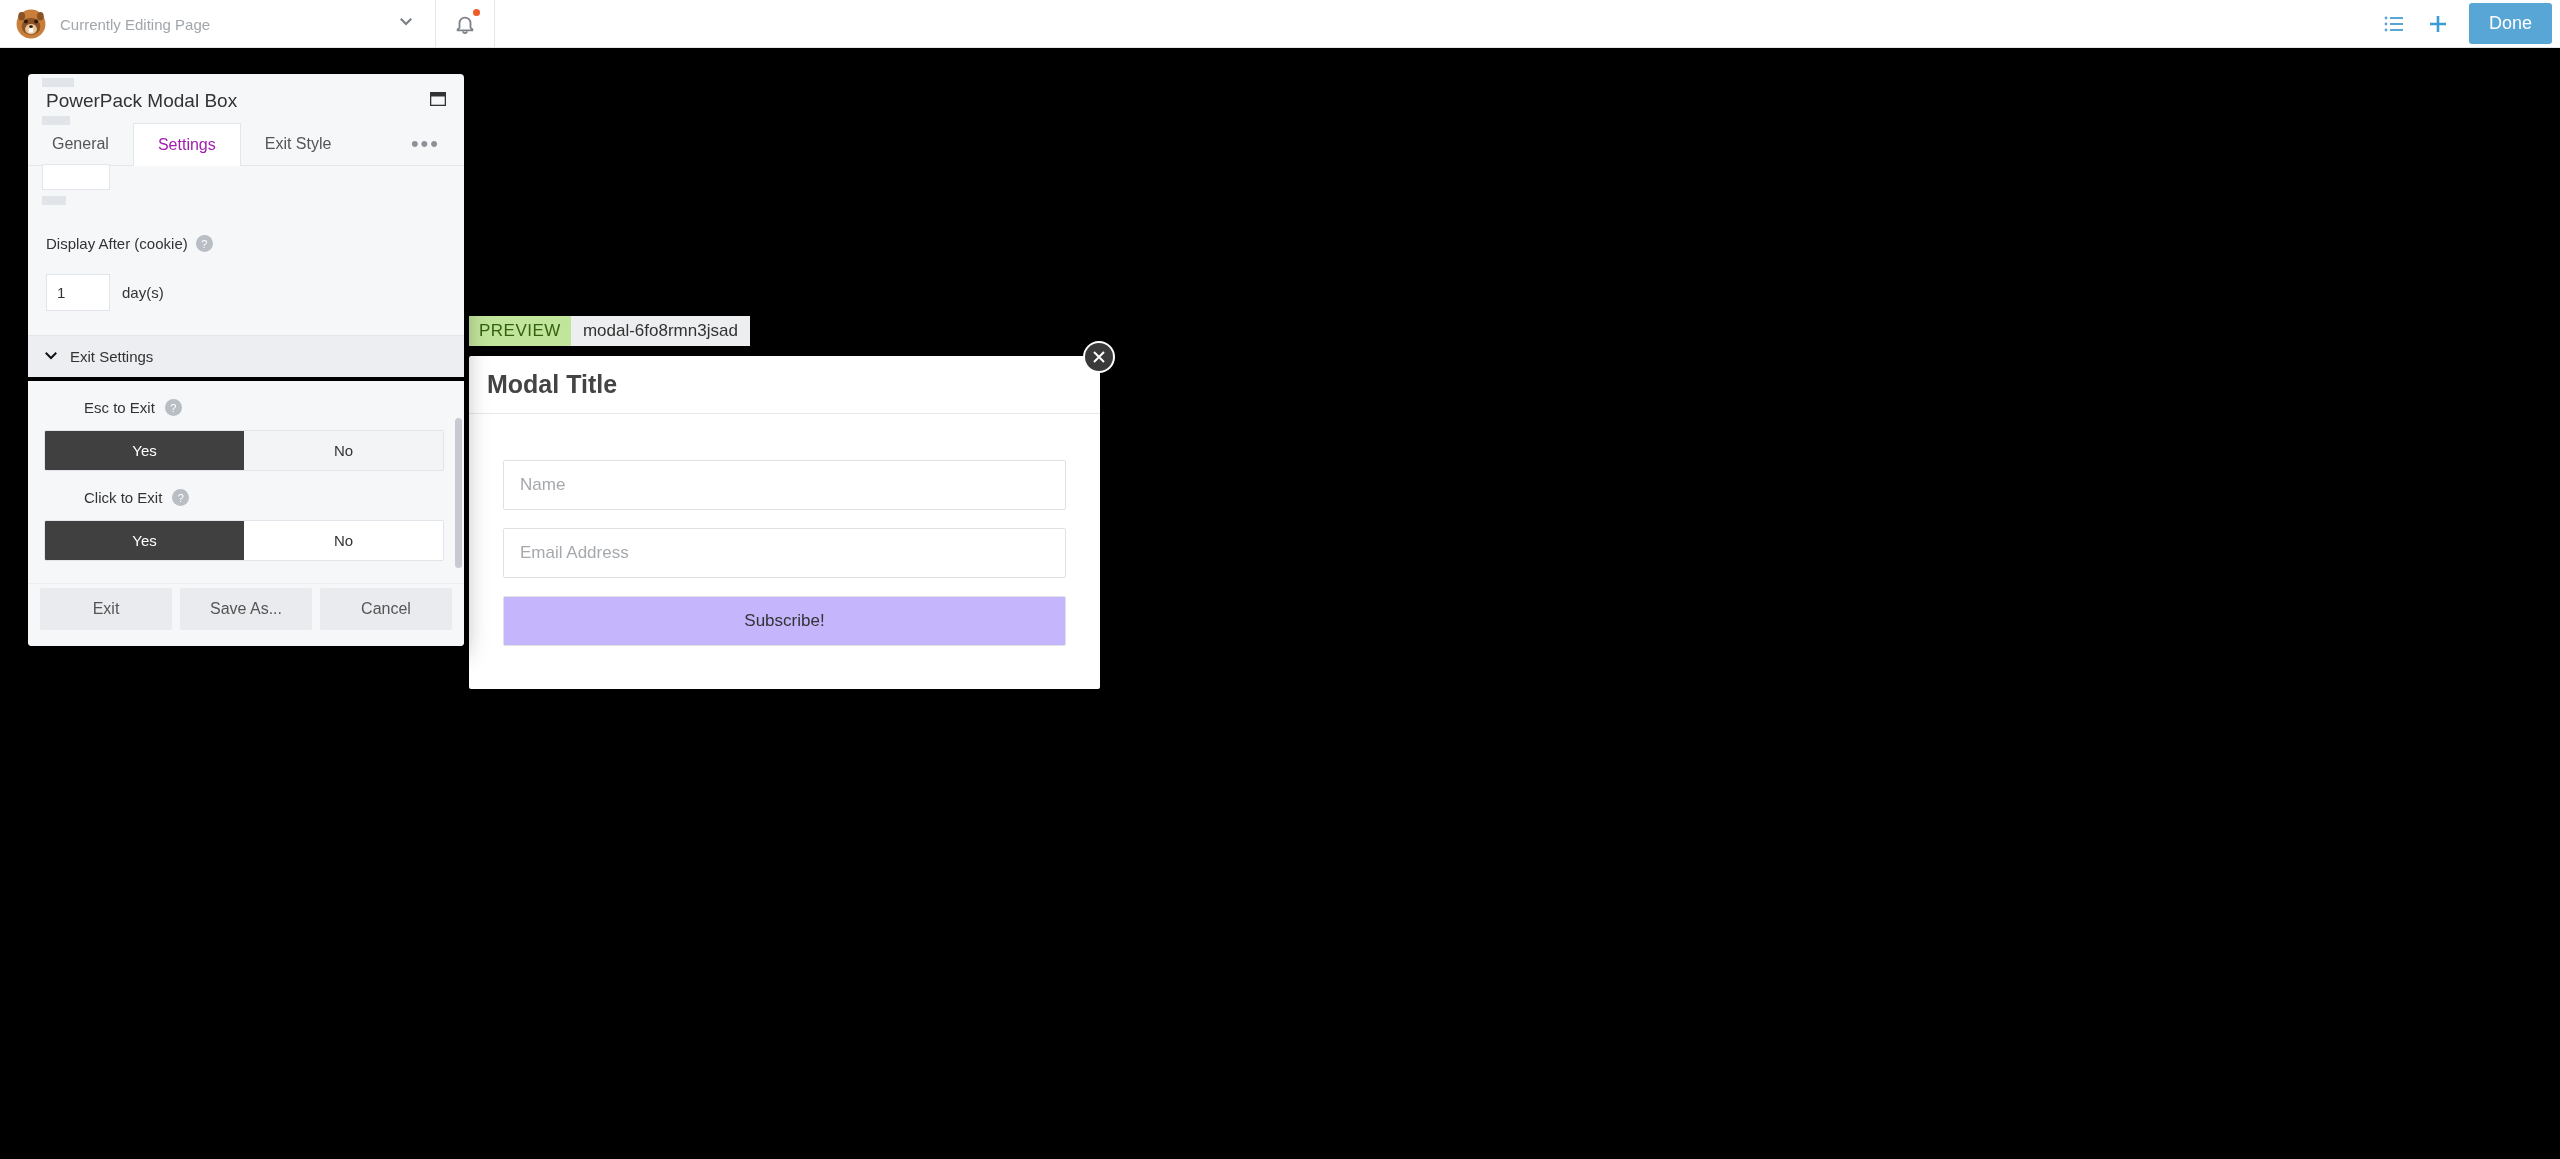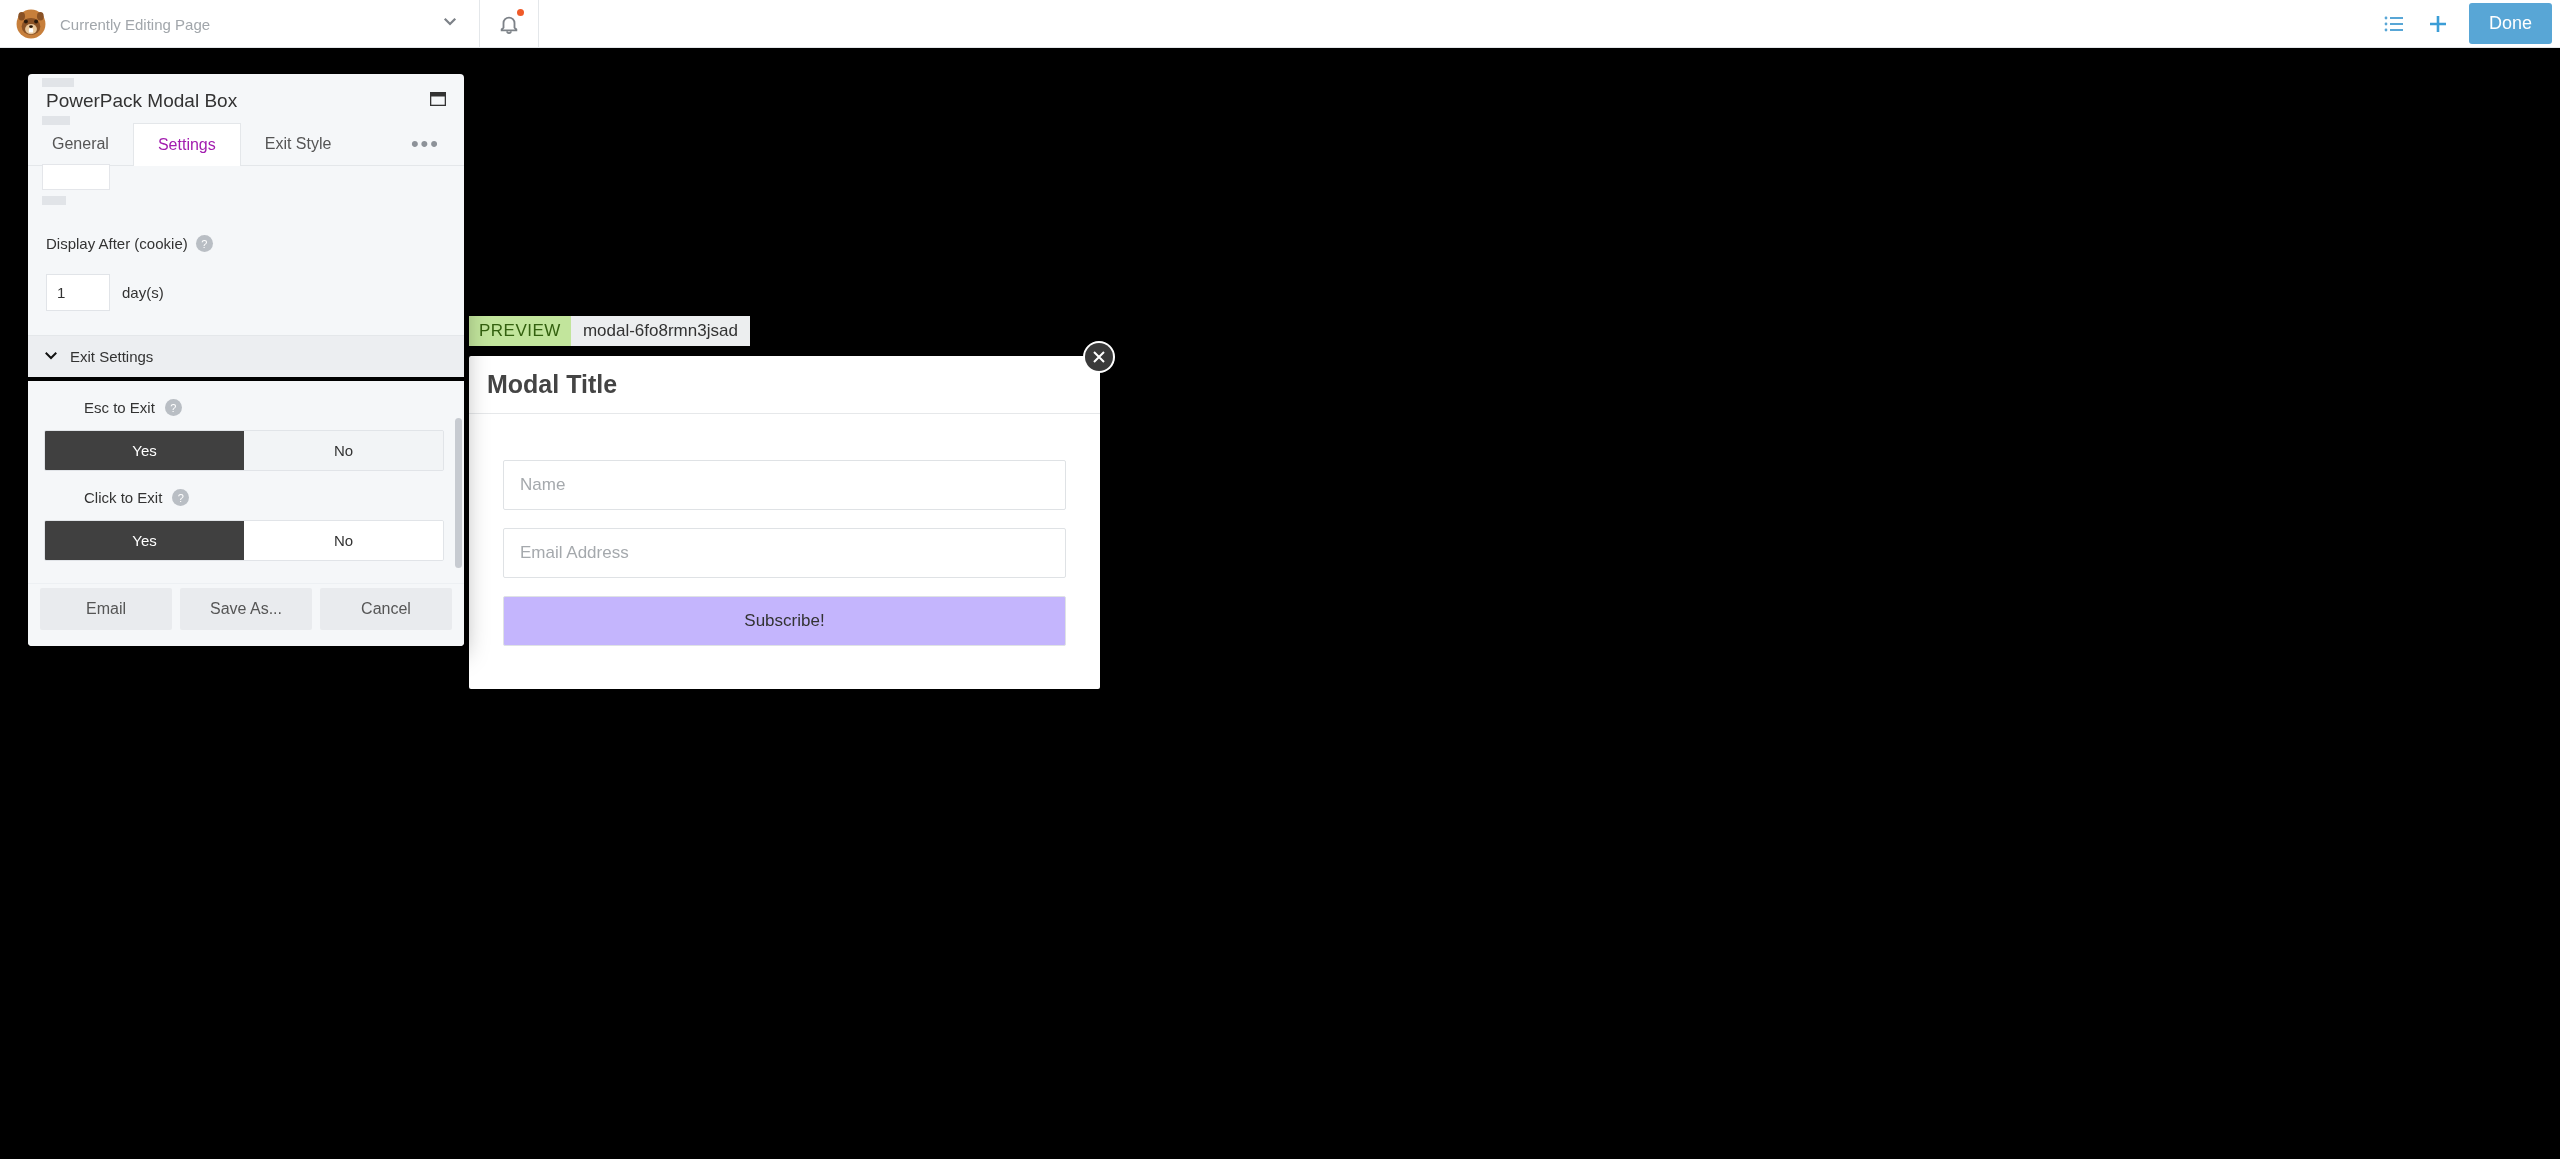--- a/index.html
+++ b/index.html
@@ -21,21 +21,21 @@
     border-bottom: 1px solid #e4e7ea;
     z-index: 50;
   }
   .topbar-left {
     display: flex;
     align-items: center;
     gap: 10px;
     padding: 0 12px;
     height: 100%;
     border-right: 1px solid #e4e7ea;
-    width: 480px;
+    width: 436px;
   }
   .logo {
     width: 38px; height: 38px;
     display:flex; align-items:center; justify-content:center;
   }
   .page-title {
     font-size: 15px;
     color: #a1a6ab;
     flex: 1;
     padding-top: 2px;
@@ -487,21 +487,21 @@
       <div class="segmented">
         <div class="seg-btn active">Yes</div>
         <div class="seg-btn">No</div>
       </div>
     </div>
 
     <div class="scroll-thumb"></div>
   </div>
 
   <div class="panel-footer">
-    <button class="footer-btn">Email</button>
+    <button class="footer-btn">Exit</button>
     <button class="footer-btn">Save As...</button>
     <button class="footer-btn">Cancel</button>
   </div>
 </div>
 
 <div class="preview-badge">
   <span class="pv">PREVIEW</span>
   <span class="mid">modal-6fo8rmn3jsad</span>
 </div>
 

